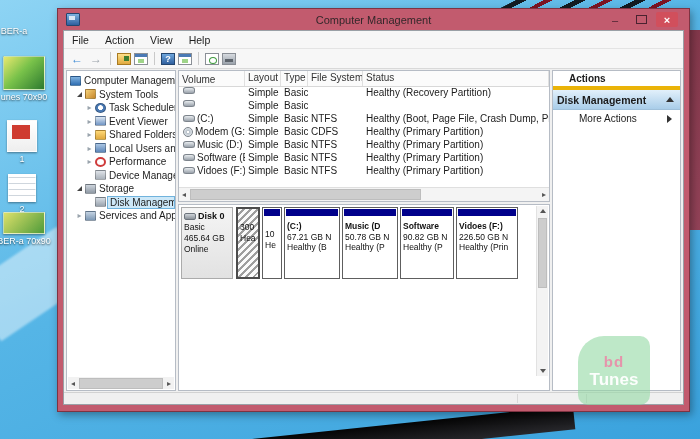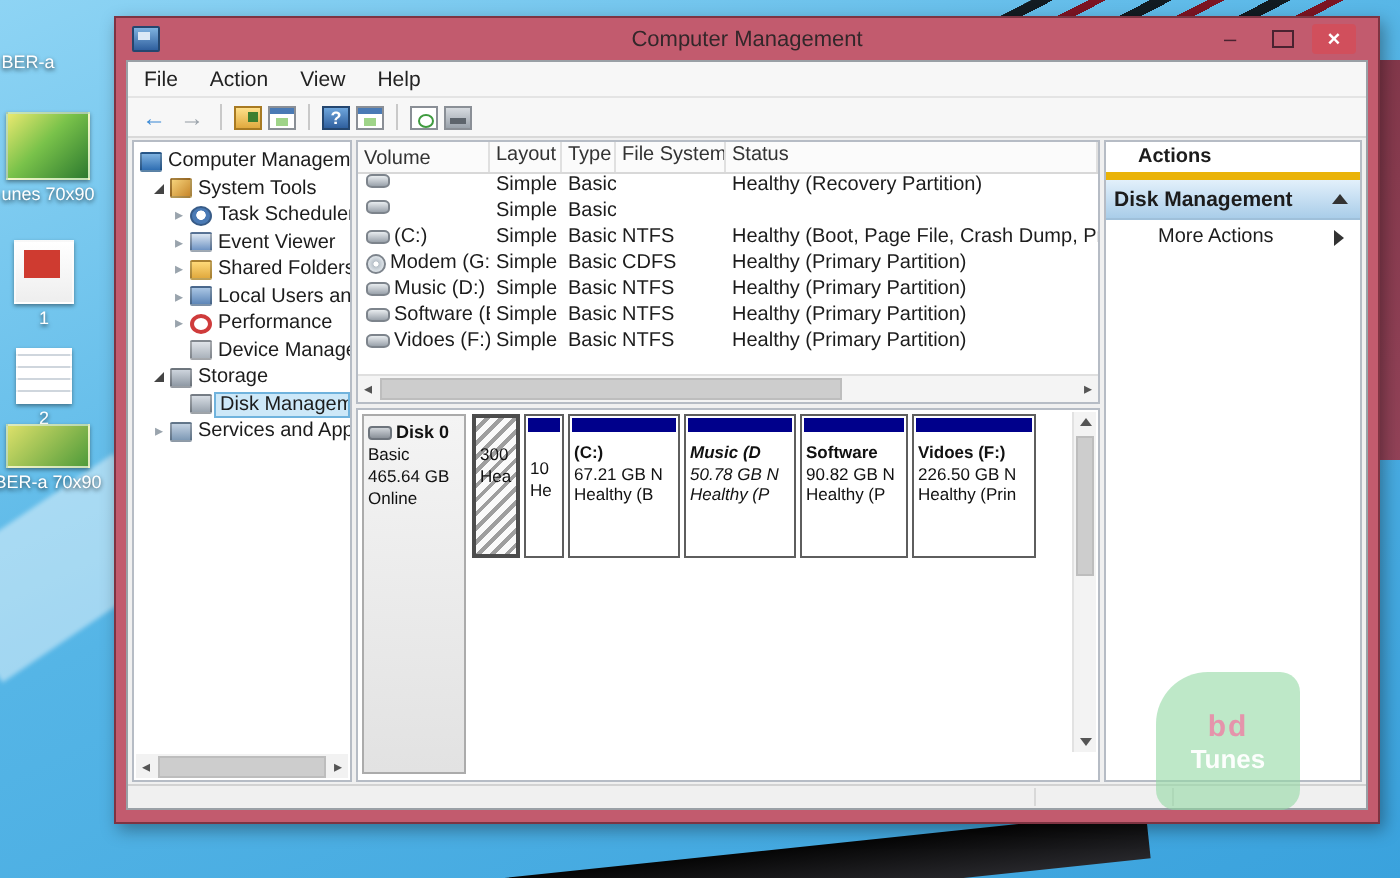--- a/index.html
+++ b/index.html
@@ -111,37 +111,37 @@
   .vol-icon{width:12px;height:7px;flex:0 0 12px;margin:0 2px 0 1px;border-radius:3px/2.5px;
     background:linear-gradient(#e8ecef,#9aa2ab);border:1px solid #7d848c;box-sizing:border-box;}
   .vol-icon.cd{width:10px;height:10px;flex:0 0 10px;border-radius:50%;
     background:radial-gradient(circle,#fff 20%,#b9c2ca 25%,#dfe5ea 70%);}
   .vol-filler{flex:1;}
   .vol-hscroll{flex:0 0 13px;height:13px;border-top:1px solid #dfdfdf;background:#f4f4f4;
     display:flex;align-items:center;font-size:8px;color:#555;}
   .vol-hscroll .hs-thumb{flex:0 0 62%;}
 
   
-  .disk-pane{flex:1;position:relative;display:flex;flex-direction:row;padding:2px 13px 0 2px;overflow:hidden;}
+  .disk-pane{flex:1;position:relative;display:flex;flex-direction:column;padding:2px 13px 0 2px;overflow:hidden;}
   .disk-row{display:flex;margin-bottom:3px;}
   .disk-info{width:52px;flex:0 0 52px;background:linear-gradient(#f4f4f4,#e2e2e2);border:1px solid #ababab;
     font-size:8.5px;color:#111;padding:3px 2px;box-sizing:border-box;line-height:11px;}
   .disk-title{font-weight:bold;font-size:9px;display:flex;align-items:center;gap:2px;}
   .disk-glyph{width:10px;height:5px;background:linear-gradient(#cfd4d9,#8a9199);border:1px solid #6d747c;border-radius:2px;}
   .partitions{flex:1;display:flex;gap:2px;padding-left:3px;}
   .part{border:1px solid #5e5e5e;background:#fff;box-sizing:border-box;height:72px;overflow:hidden;}
   .part .bar{height:7px;background:#00008b;margin:1px 1px 0 1px;}
   .plines{font-size:8.5px;line-height:10.5px;padding:5px 2px 0 2px;white-space:nowrap;overflow:hidden;color:#111;}
   .plines .l1{font-weight:bold;}
   .part.hatched{border:2px solid #4c4c4c;
     background:repeating-linear-gradient(135deg,#fafafa 0 3px,#9e9e9e 3px 5px);}
   .part.hatched .plines{padding-top:13px;}
   .part.narrow .plines{padding-top:13px;}
   .p1{width:24px;flex:0 0 24px;} .p2{width:20px;flex:0 0 20px;} .p3{width:56px;flex:0 0 56px;}
-  .p4{width:56px;flex:0 0 56px;font-style:italic;} .p5{width:54px;flex:0 0 54px;} .p6{width:62px;flex:0 0 62px;}
+  .p4{width:56px;flex:0 0 56px;} .p5{width:54px;flex:0 0 54px;} .p6{width:62px;flex:0 0 62px;}
   .empty-region{flex:1;margin-left:3px;border:1px solid #ababab;background:#f4f4f4;height:56px;}
   .disk1 .disk-info{height:60px;}
   .nomedia{margin-top:10px;}
 
   .disk-vscroll{position:absolute;top:1px;right:1px;bottom:14px;width:11px;background:#f3f3f3;
     border-left:1px solid #e2e2e2;}
   .vs-up,.vs-down{position:absolute;left:0;right:0;height:10px;display:flex;align-items:center;justify-content:center;}
   .vs-up{top:0;} .vs-down{bottom:0;}
   .vs-up::after{content:"";border-left:3px solid transparent;border-right:3px solid transparent;border-bottom:4px solid #555;}
   .vs-down::after{content:"";border-left:3px solid transparent;border-right:3px solid transparent;border-top:4px solid #555;}
@@ -162,21 +162,21 @@
   
   .statusbar{flex:0 0 11px;height:11px;background:#f0f0f0;border-top:1px solid #d2d2d2;display:flex;}
   .sb-fill{flex:1;} .sb-sep{width:1px;background:#d8d8d8;margin:1px 0;}
   .sb-cell-a{width:68px;} .sb-cell-b{width:96px;}
 
   
   .watermark{position:absolute;left:578px;top:336px;width:72px;height:69px;z-index:10;
     background:rgba(147,216,164,.6);border-radius:26px 10px 10px 10px;
     display:flex;flex-direction:column;align-items:center;justify-content:center;line-height:1;}
   .wm-glasses{color:rgba(231,143,170,.95);font-weight:bold;font-size:15px;letter-spacing:1px;}
-  .wm-name{color:rgba(255,255,255,.95);font-weight:bold;font-size:13px;margin-top:2px;}
+  .wm-name{color:rgba(255,255,255,.95);font-weight:bold;font-size:17px;margin-top:2px;}
 </style>
 </head>
 <body>
 
 <div id="canvas">
 
   <div class="desktop">
     <div class="wall-stripe-tr"></div>
     <div class="wall-maroon"></div>
     <div class="wall-stripe-b"></div>

